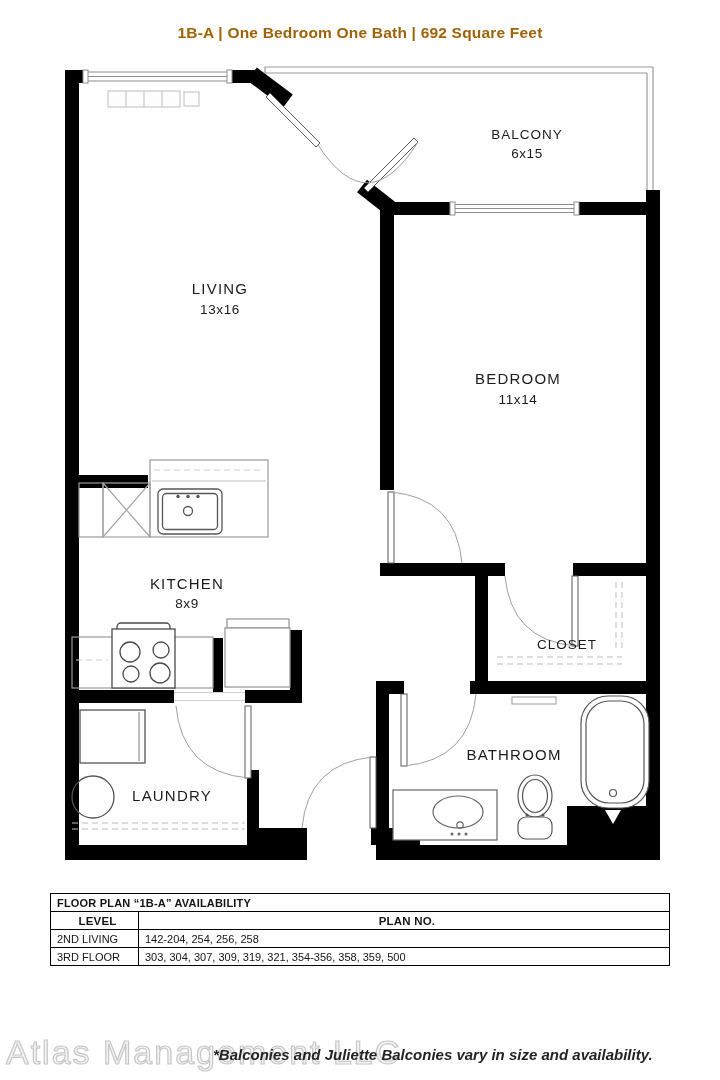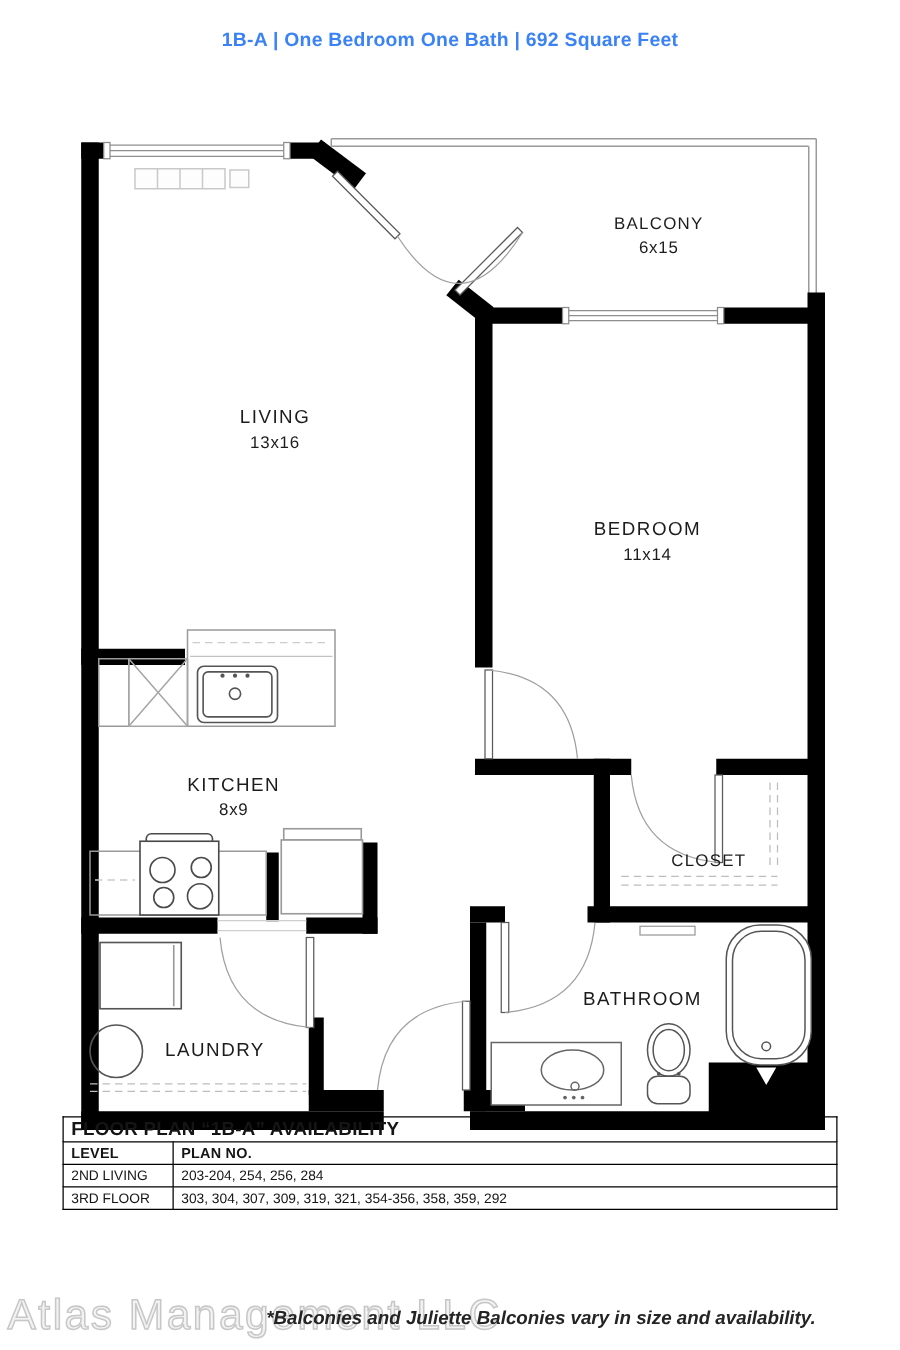--- a/index.html
+++ b/index.html
@@ -1,31 +1,31 @@
 <!DOCTYPE html>
 <html><head>
 <meta charset="utf-8">
 <style>
   html,body{margin:0;padding:0;background:#ffffff;}
   body{width:720px;height:1080px;position:relative;overflow:hidden;
        font-family:"Liberation Sans",sans-serif;color:#111;}
   .page-title{position:absolute;top:24px;left:0;width:720px;text-align:center;
-       font-size:15.5px;font-weight:bold;letter-spacing:.2px;color:#3b82f6;}
-  .plan-wrap{position:absolute;top:0;left:0;width:640px;height:890px;margin-top:44px;}
+       font-size:15.5px;font-weight:bold;letter-spacing:.2px;color:#a16207;}
+  .plan-wrap{position:absolute;top:0;left:0;width:640px;height:890px;}
   svg text{font-family:"Liberation Sans",sans-serif;fill:#1c1c1c;}
   .room-name{font-size:15px;letter-spacing:1.2px;}
   .room-name-sm{font-size:13.5px;letter-spacing:1px;}
   .room-dims{font-size:13.5px;letter-spacing:.6px;}
   
   .avail{position:absolute;left:50px;top:893px;width:620px;border-collapse:collapse;
        table-layout:fixed;font-size:11px;color:#151515;}
   .avail td,.avail th{border:1.4px solid #000;padding:1px 0 1px 6px;text-align:left;
        height:15px;vertical-align:middle;white-space:nowrap;overflow:hidden;}
-  .avail .t-title{font-weight:bold;font-size:15px;letter-spacing:.2px;margin-left:15px;}
-  .avail th{font-weight:bold;font-size:11.5px;letter-spacing:.2px;}
+  .avail .t-title{font-weight:bold;font-size:11px;letter-spacing:.2px;margin-left:15px;}
+  .avail th{font-weight:bold;font-size:11.5px;letter-spacing:.2px;text-align:center;}
   .col-level{width:88px;}
   
   .watermark{position:absolute;left:6px;top:1033px;font-size:34px;font-weight:400;
        letter-spacing:2px;color:#f3f3f3;-webkit-text-stroke:1.2px #c7c7c7;
        white-space:nowrap;z-index:1;}
   .balcony-note{position:absolute;left:213px;top:1046px;font-size:15px;
        font-style:italic;font-weight:bold;color:#242424;white-space:nowrap;z-index:2;}
 </style>
 </head>
 <body>
@@ -211,23 +211,23 @@
   <tbody>
     <tr>
       <td class="t-title" colspan="2">FLOOR PLAN “1B-A” AVAILABILITY</td>
     </tr>
     <tr>
       <th>LEVEL</th>
       <th>PLAN NO.</th>
     </tr>
     <tr>
       <td>2ND LIVING</td>
-      <td>203-204, 254, 256, 284</td>
+      <td>142-204, 254, 256, 258</td>
     </tr>
     <tr>
       <td>3RD FLOOR</td>
-      <td>303, 304, 307, 309, 319, 321, 354-356, 358, 359, 292</td>
+      <td>303, 304, 307, 309, 319, 321, 354-356, 358, 359, 500</td>
     </tr>
   </tbody>
 </table>
 
 <div class="watermark">Atlas Management LLC</div>
 <div class="balcony-note">*Balconies and Juliette Balconies vary in size and availability.</div>
 
 </body></html>

